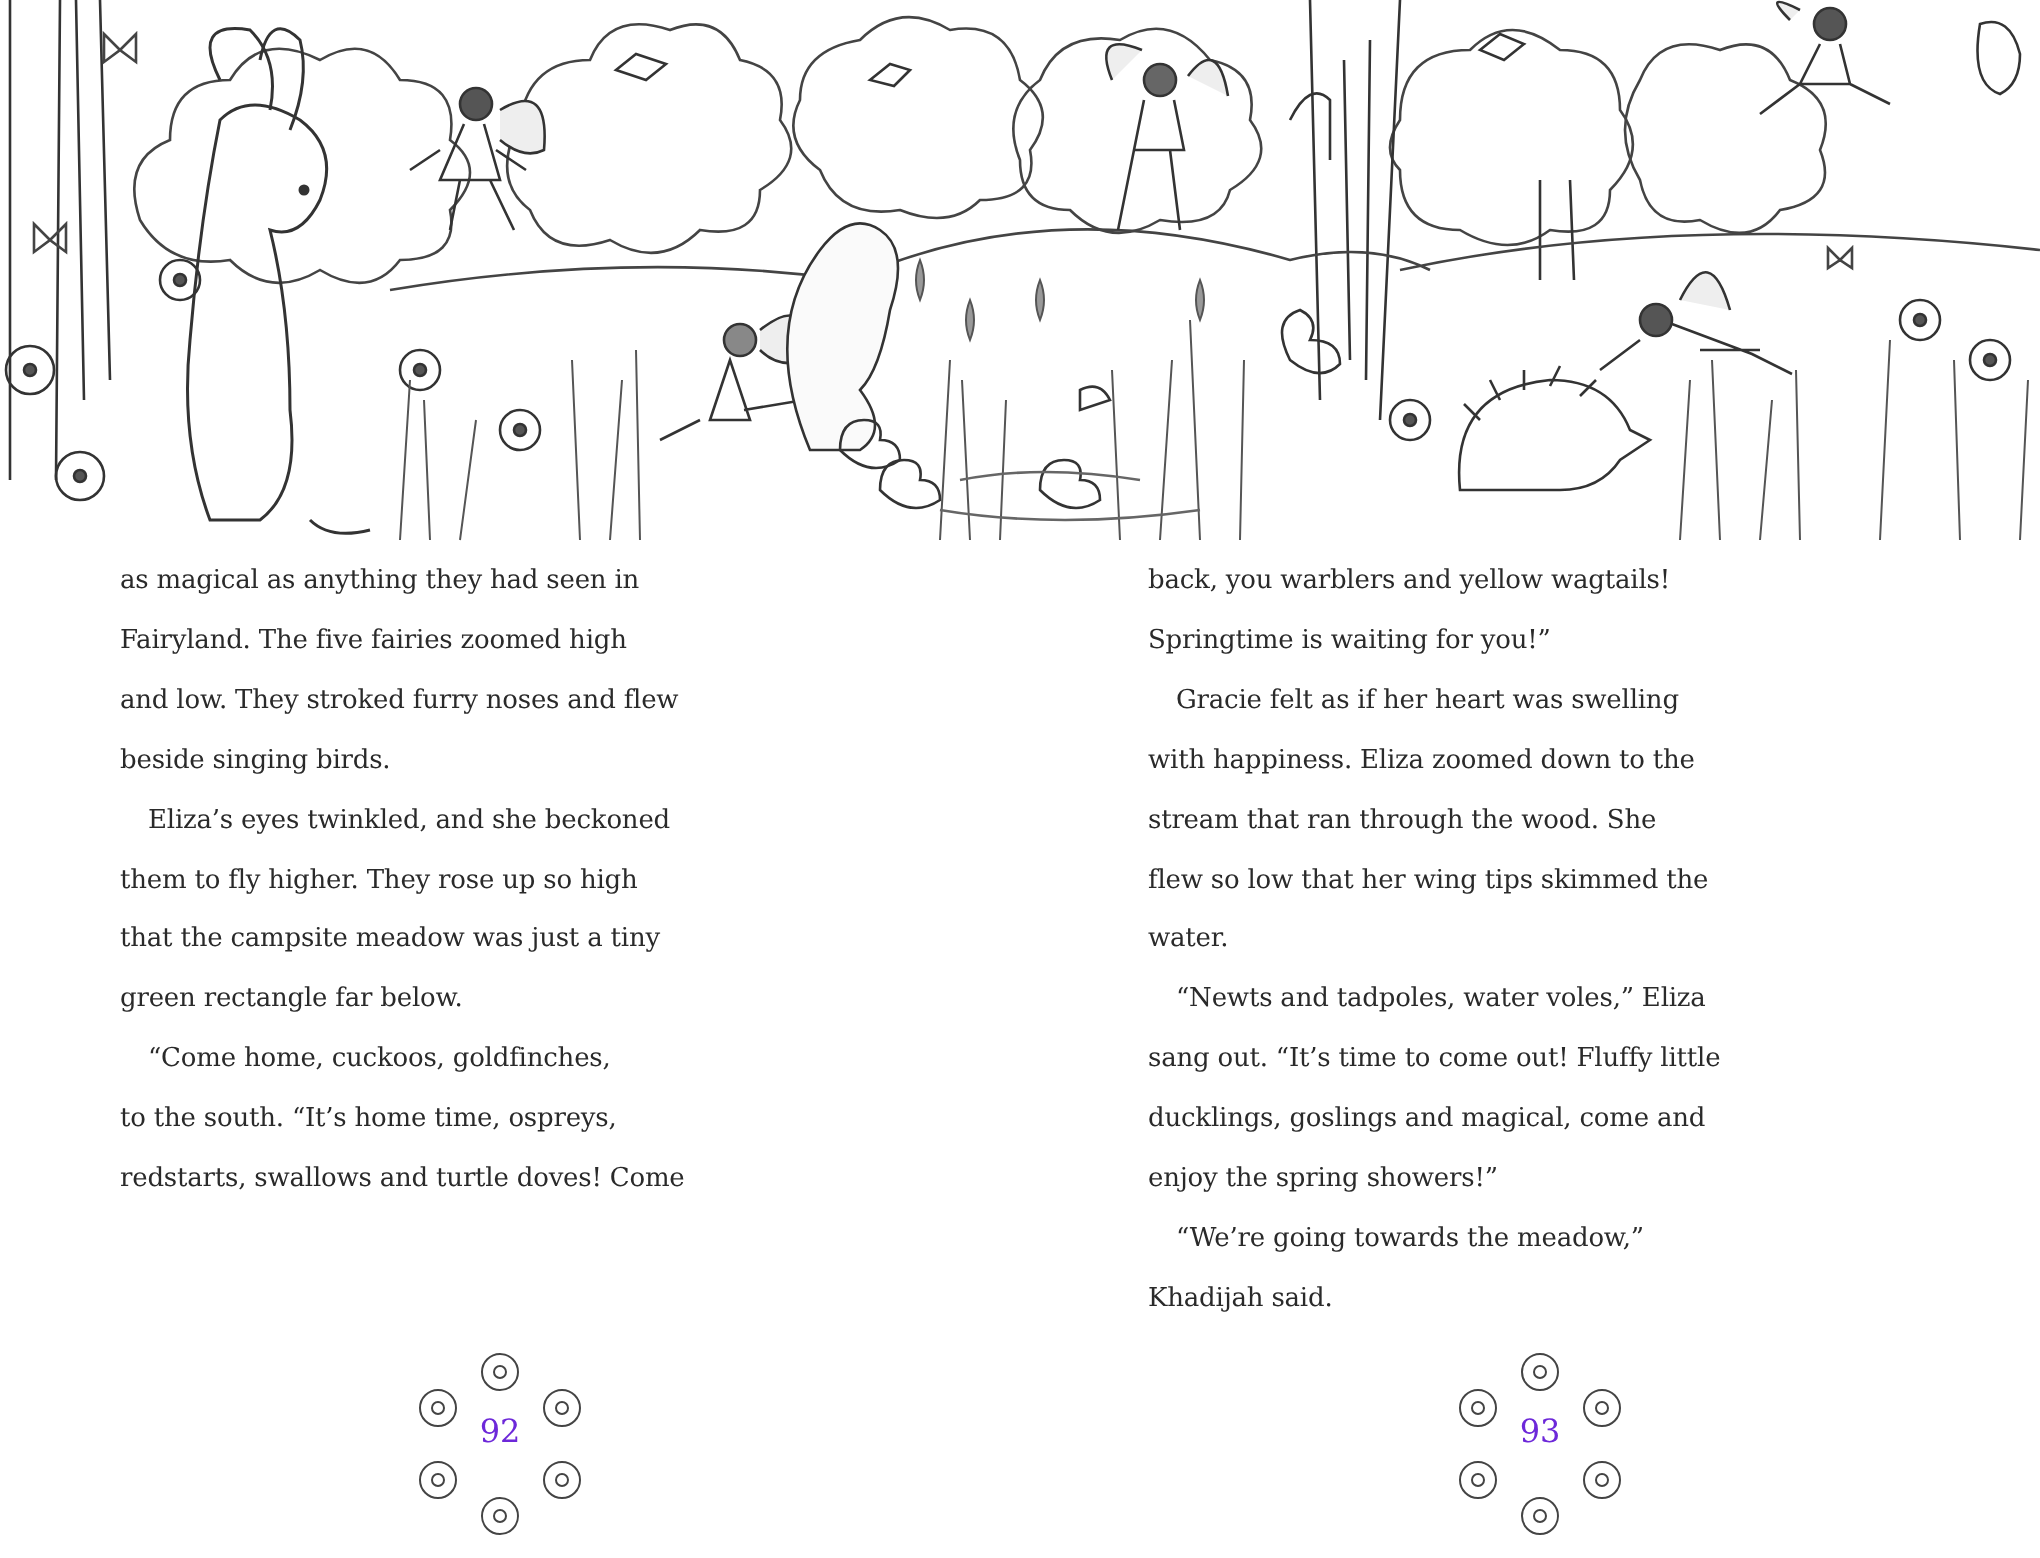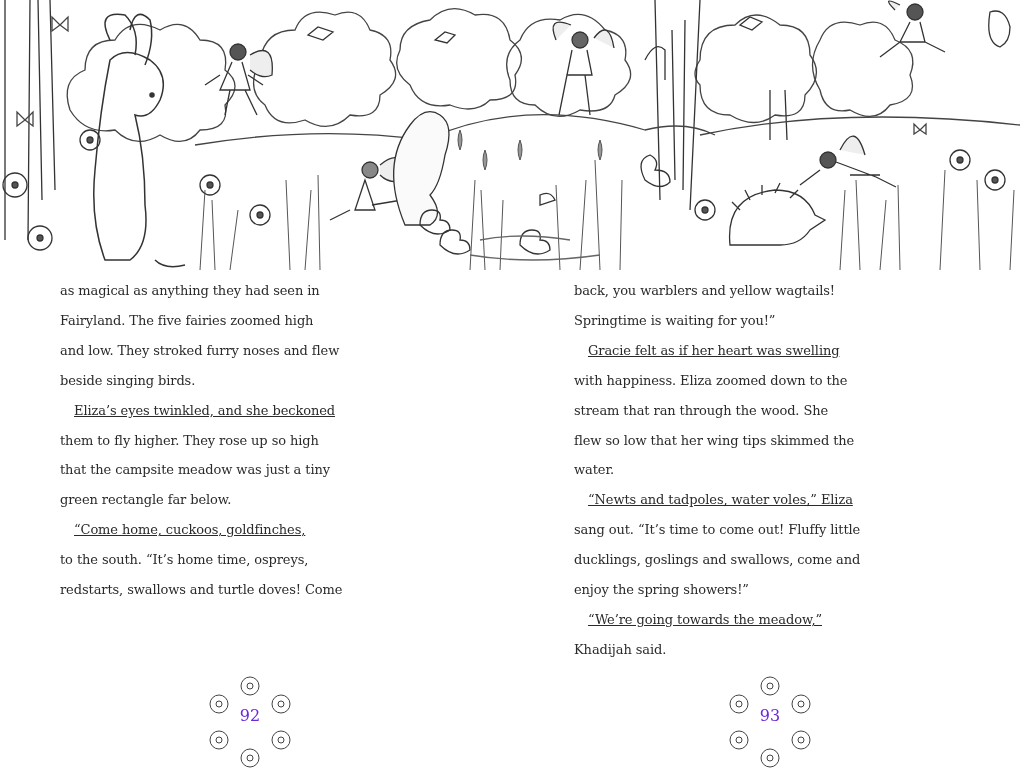--- a/index.html
+++ b/index.html
@@ -3,21 +3,21 @@
 <meta charset="utf-8">
 <style>
   html, body { margin: 0; padding: 0; background: #ffffff; }
   body { width: 1020px; height: 779px; position: relative; overflow: hidden; font-family: "DejaVu Serif", serif; color: #2a2a2a; }
   .illustration { position: absolute; left: 0; top: 0; width: 1020px; height: 272px; }
   .illustration svg { width: 100%; height: 100%; display: block; }
   .page { position: absolute; top: 276px; }
   .page.left { left: 60px; width: 400px; }
   .page.right { left: 574px; width: 400px; }
   .line { font-size: 13px; line-height: 29.9px; white-space: nowrap; letter-spacing: -0.1px; }
-  .line.indent { padding-left: 14px; text-decoration: underline; }
+  .line.indent { padding-left: 14px; }
   .folio { position: absolute; top: 672px; width: 100px; height: 100px; }
   .folio.left { left: 200px; }
   .folio.right { left: 720px; }
   .folio svg { position: absolute; left: 0; top: 0; width: 100px; height: 100px; }
   .folio .num { position: absolute; left: 0; top: 34px; width: 100px; text-align: center; font-size: 16px; color: #6d28d9; }
 </style>
 </head>
 <body>
 
 <div class="illustration">
@@ -145,21 +145,21 @@
 <div class="page right">
   <div class="line">back, you warblers and yellow wagtails!</div>
   <div class="line">Springtime is waiting for you!”</div>
   <div class="line indent">Gracie felt as if her heart was swelling</div>
   <div class="line">with happiness. Eliza zoomed down to the</div>
   <div class="line">stream that ran through the wood. She</div>
   <div class="line">flew so low that her wing tips skimmed the</div>
   <div class="line">water.</div>
   <div class="line indent">“Newts and tadpoles, water voles,” Eliza</div>
   <div class="line">sang out. “It’s time to come out! Fluffy little</div>
-  <div class="line">ducklings, goslings and swallows, come and</div>
+  <div class="line">ducklings, goslings and magical, come and</div>
   <div class="line">enjoy the spring showers!”</div>
   <div class="line indent">“We’re going towards the meadow,”</div>
   <div class="line">Khadijah said.</div>
 </div>
 
 <div class="folio left">
   <svg viewBox="0 0 100 100" stroke="#444" fill="none" stroke-width="1">
     <g>
       <circle cx="50" cy="14" r="9"></circle>
         <circle cx="50" cy="14" r="3"></circle>

